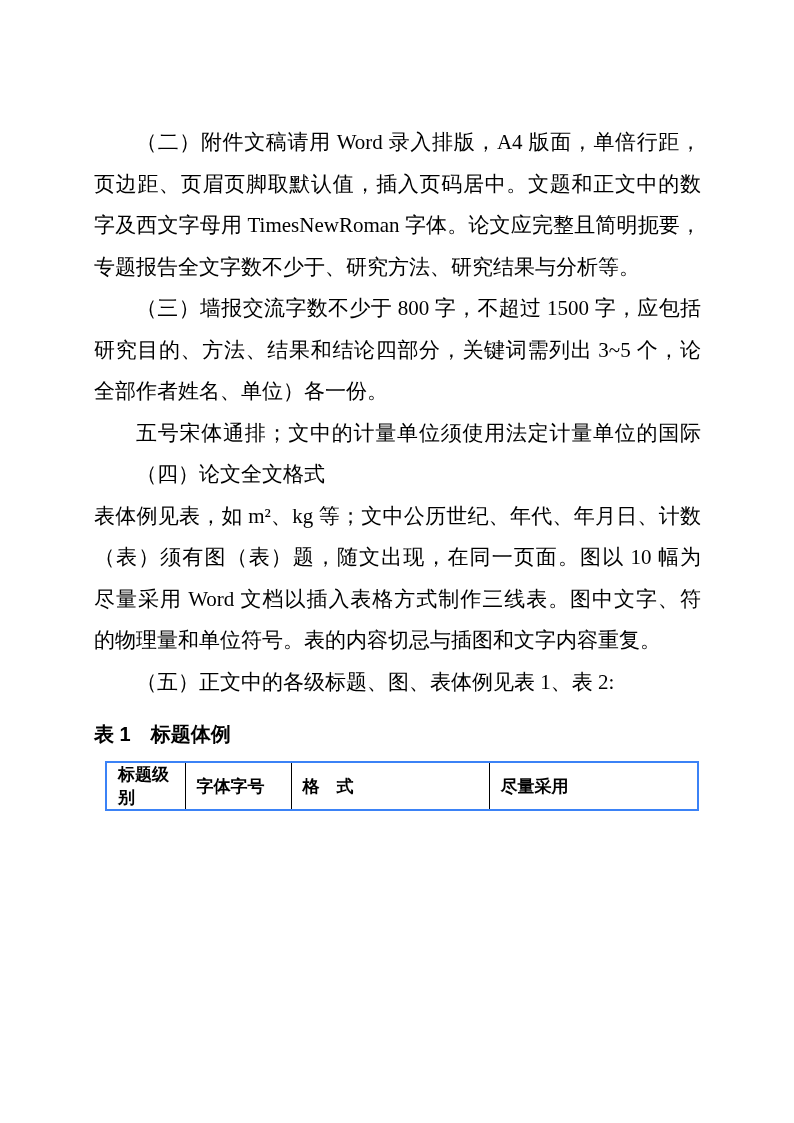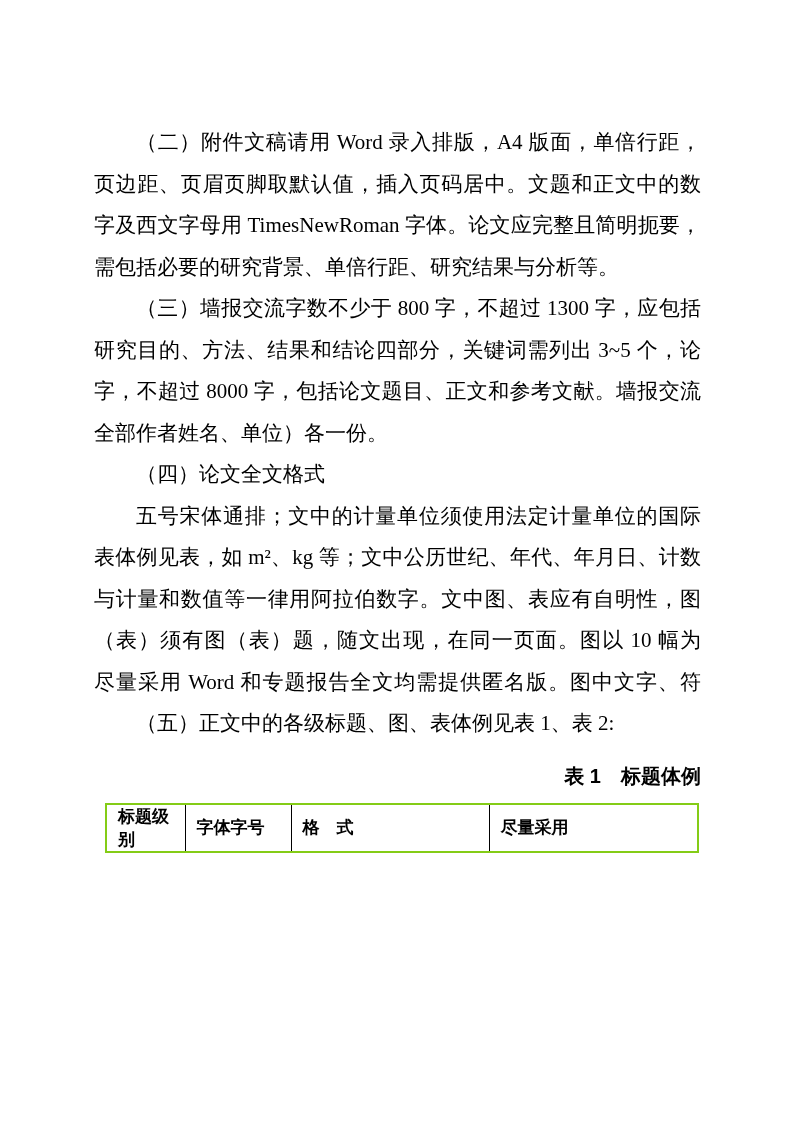--- a/index.html
+++ b/index.html
@@ -34,32 +34,32 @@
     white-space: pre-wrap;
     overflow: hidden;
   }
   .line.last { text-align-last: left; }
   .line.indent { text-indent: 42px; }
 
   .table-caption {
     margin-top: 19px;
     height: 24px;
     line-height: 24px;
-    text-align: right;
+    text-align: left;
     font-weight: bold;
     font-size: 20px;
     font-family: "Liberation Sans", "DejaVu Sans", sans-serif;
     white-space: pre-wrap;
   }
 
   table.spec-table {
     margin-top: 15px;
     margin-left: 11px;
     border-collapse: collapse;
-    border: 2px solid #84cc16;
+    border: 2px solid #3b82f6;
     table-layout: fixed;
     padding-left: 28px;
   }
   table.spec-table th {
     border: 1px solid #000000;
     height: 43px;
     vertical-align: middle;
     text-align: left;
     padding: 0 4px 0 11px;
     font-family: "Liberation Sans", "DejaVu Sans", sans-serif;
@@ -71,34 +71,33 @@
 </style>
 </head>
 <body>
 
 <div class="page">
   <div class="content">
 
     <div class="line indent">（二）附件文稿请用 Word 录入排版，A4 版面，单倍行距，</div>
     <div class="line">页边距、页眉页脚取默认值，插入页码居中。文题和正文中的数</div>
     <div class="line">字及西文字母用 TimesNewRoman 字体。论文应完整且简明扼要，</div>
-    <div class="line last">需包括必要的研究背景、单倍行距、研究结果与分析等。</div>
+    <div class="line last">专题报告全文字数不少于、研究方法、研究结果与分析等。</div>
 
-    <div class="line indent">（三）墙报交流字数不少于 800 字，不超过 1300 字，应包括</div>
+    <div class="line indent">（三）墙报交流字数不少于 800 字，不超过 1500 字，应包括</div>
     <div class="line">研究目的、方法、结果和结论四部分，关键词需列出 3~5 个，论</div>
-    <div class="line">字，不超过 8000 字，包括论文题目、正文和参考文献。墙报交流</div>
     <div class="line last">全部作者姓名、单位）各一份。</div>
 
+    <div class="line indent">五号宋体通排；文中的计量单位须使用法定计量单位的国际</div>
+
     <div class="line indent last">（四）论文全文格式</div>
-
-    <div class="line indent">五号宋体通排；文中的计量单位须使用法定计量单位的国际</div>
     <div class="line">表体例见表，如 m²、kg 等；文中公历世纪、年代、年月日、计数</div>
-    <div class="line">与计量和数值等一律用阿拉伯数字。文中图、表应有自明性，图</div>
     <div class="line">（表）须有图（表）题，随文出现，在同一页面。图以 10 幅为限。</div>
-    <div class="line">尽量采用 Word 和专题报告全文均需提供匿名版。图中文字、符</div>
+    <div class="line">尽量采用 Word 文档以插入表格方式制作三线表。图中文字、符</div>
+    <div class="line last">的物理量和单位符号。表的内容切忌与插图和文字内容重复。</div>
 
     <div class="line indent last">（五）正文中的各级标题、图、表体例见表 1、表 2:</div>
 
     <div class="table-caption">表 1　标题体例</div>
 
     <table class="spec-table">
       <colgroup>
         <col style="width:79px">
         <col style="width:106px">
         <col style="width:198px">

